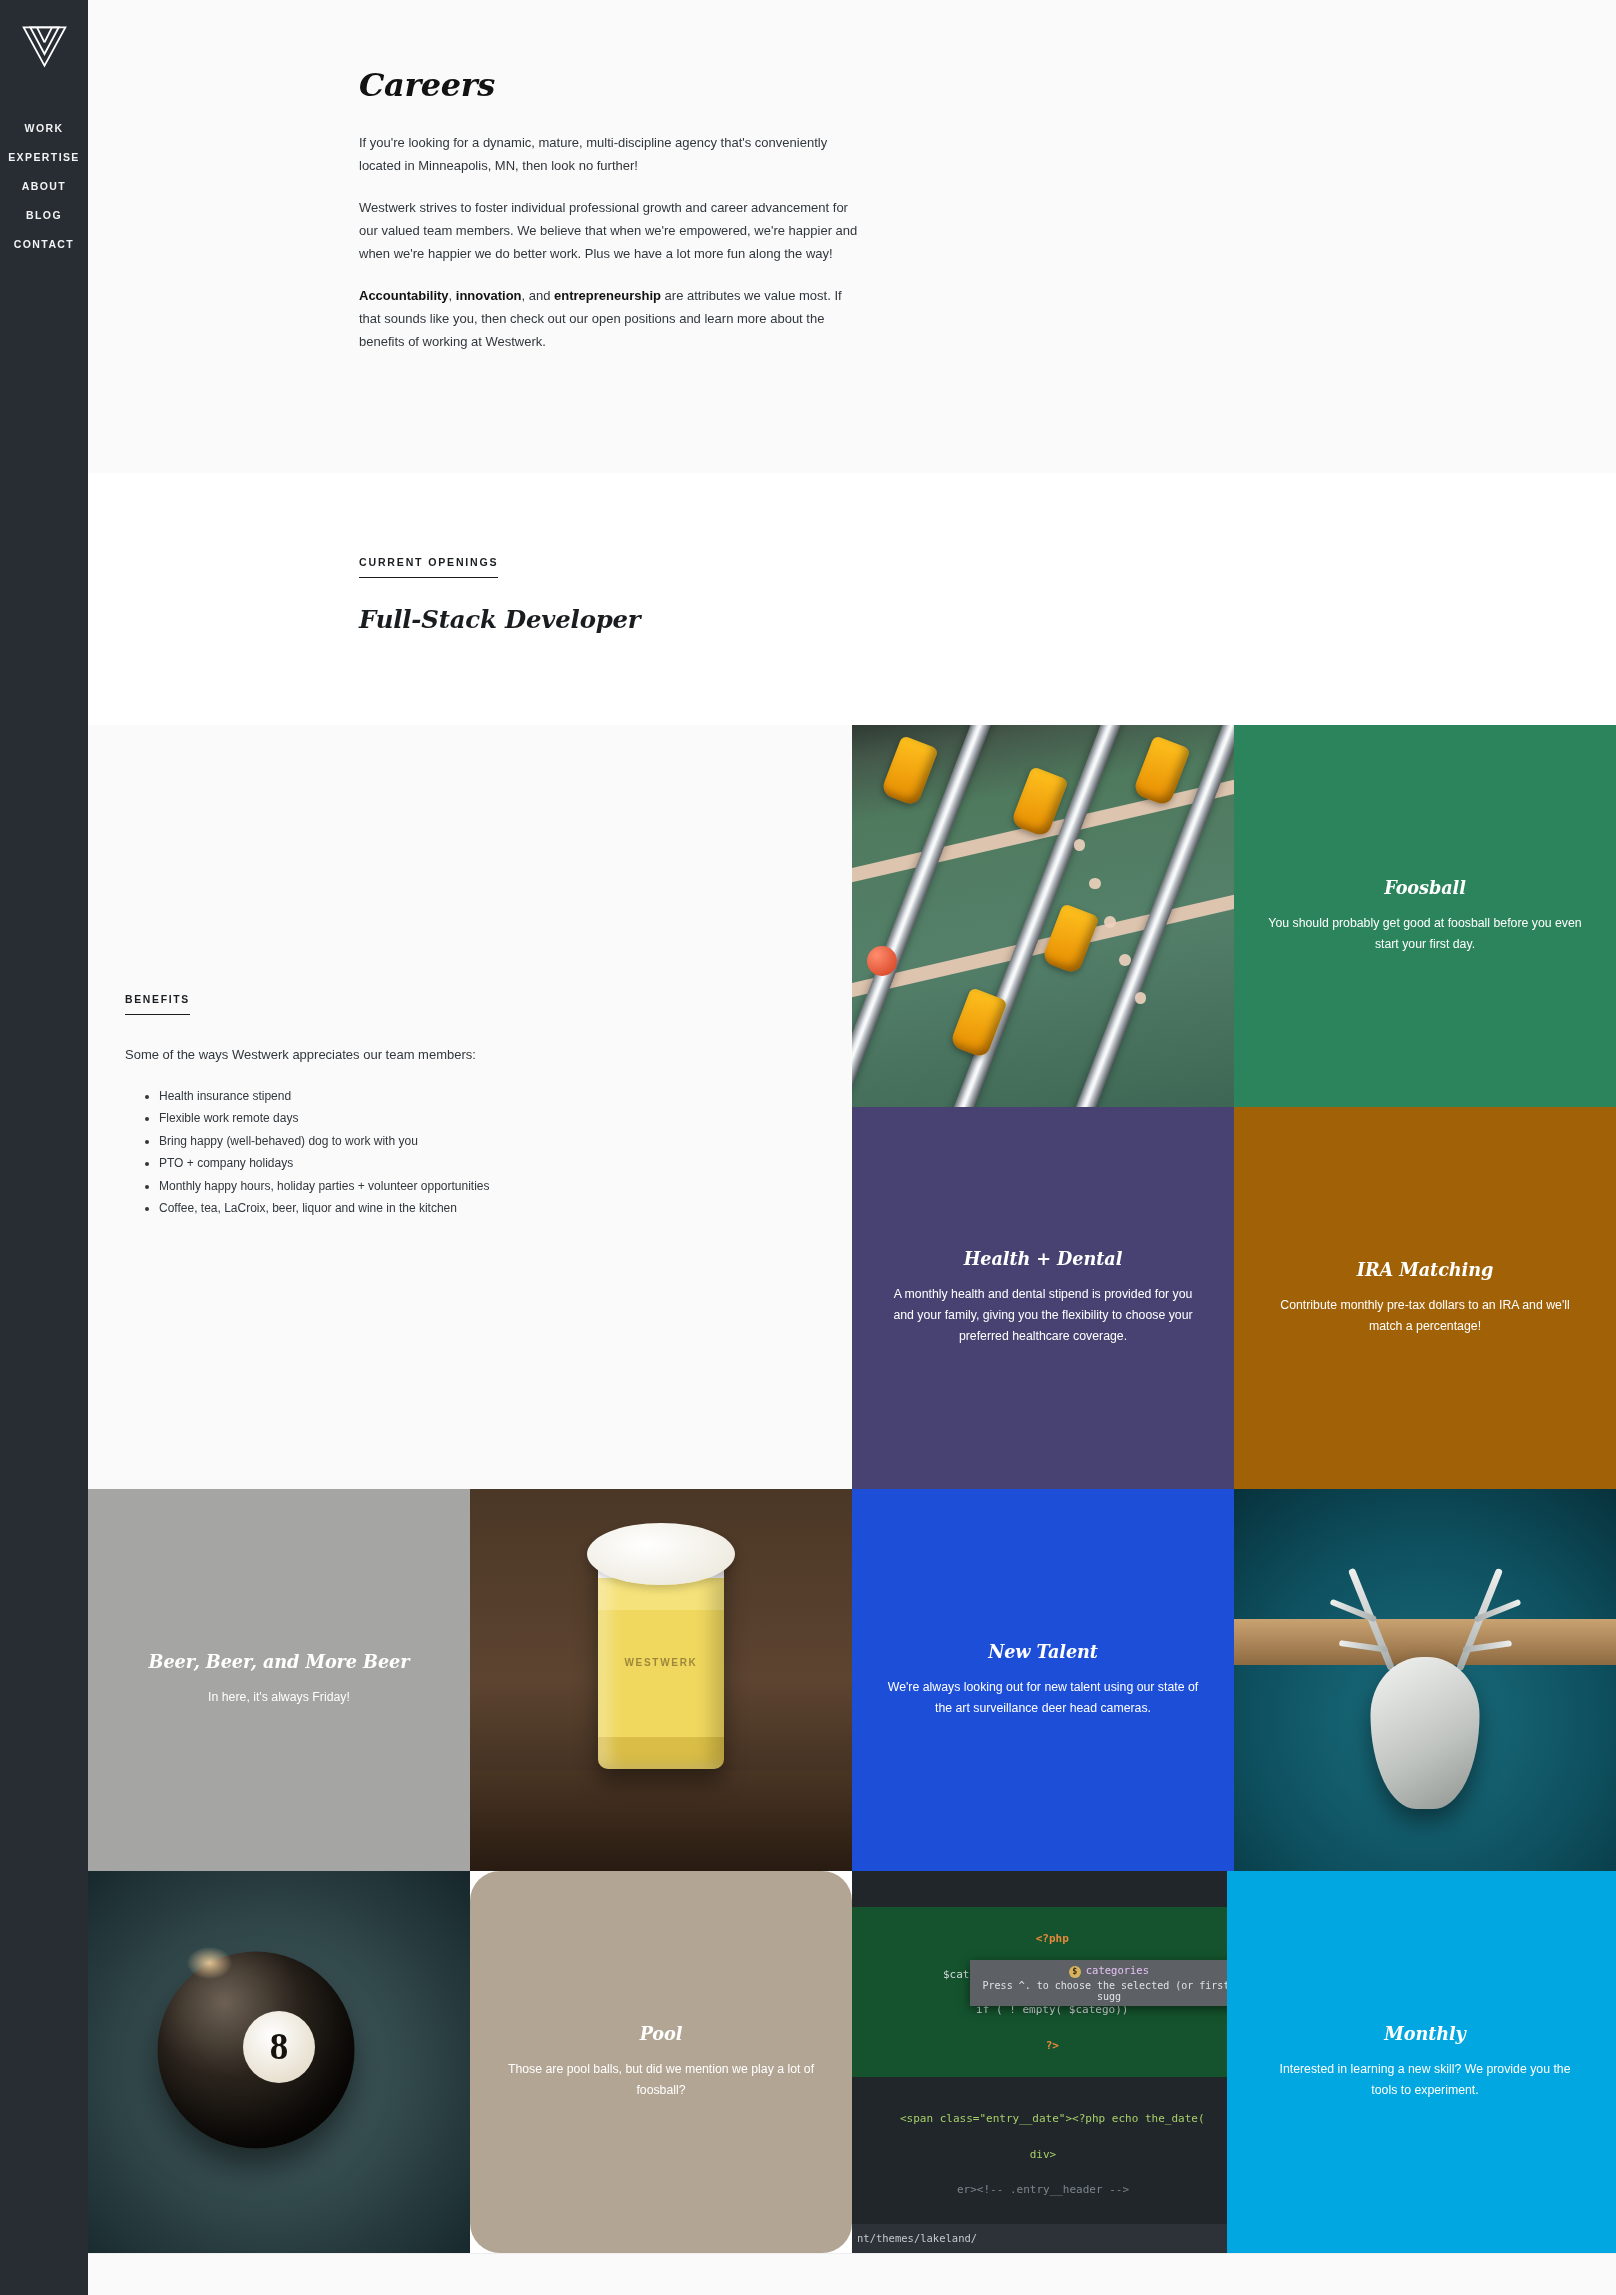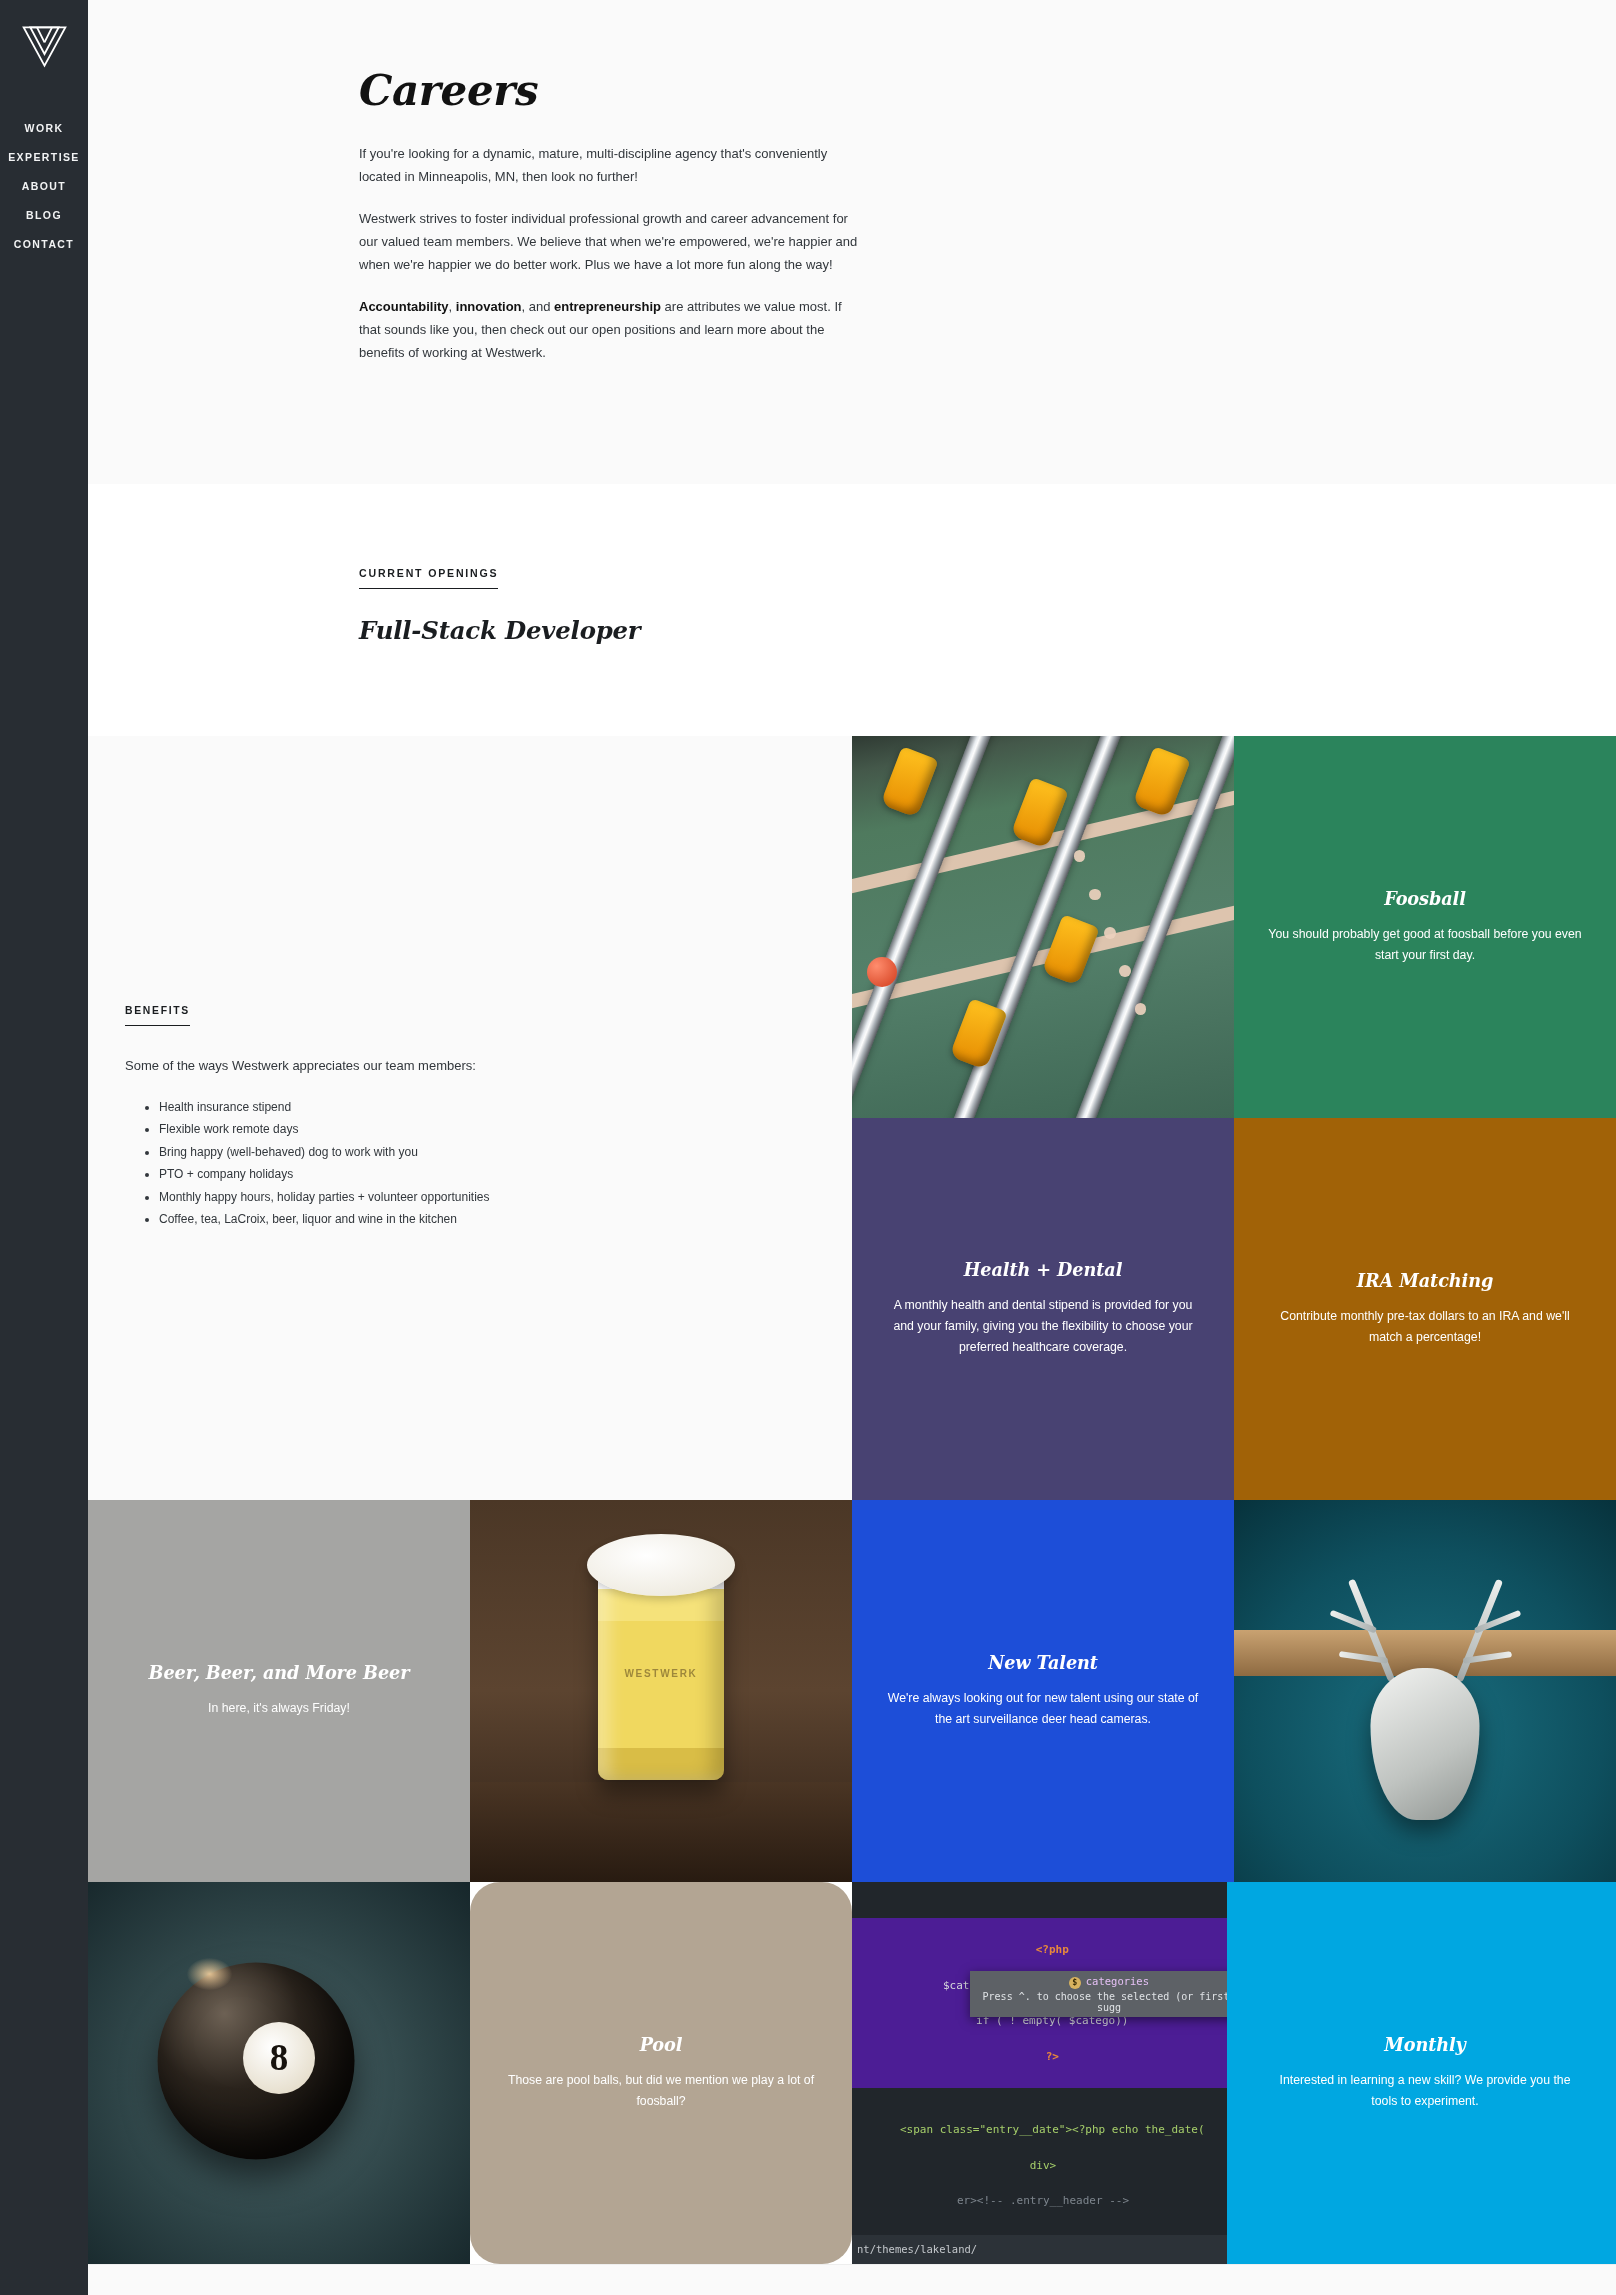--- a/index.html
+++ b/index.html
@@ -53,21 +53,21 @@
   
   .hero {
     background: #fafafa;
     padding: 66px 0 101px 0;
   }
   .hero-inner { margin-left: 271px; width: 505px; }
   .page-title {
     font-family: "DejaVu Serif", "Liberation Serif", serif;
     font-style: italic;
     font-weight: 700;
-    font-size: 42px;
+    font-size: 32px;
     letter-spacing: -0.4px;
     color: #121212;
     margin-bottom: 27px;
   }
   .hero p {
     font-size: 13px;
     line-height: 1.78;
     color: #32373c;
     margin-bottom: 18.5px;
     max-width: 505px;
@@ -274,21 +274,21 @@
     align-items: stretch; justify-content: flex-start;
   }
   .code-inner {
     position: absolute; inset: 0;
     padding: 18.5px 0 0 0;
     font-size: 11px; line-height: 1.62;
     white-space: pre;
     color: #d6d9dc;
   }
   .code-inner .ln { padding-left: 18.5px; }
-  .code-blk { background: #4c1d95; padding: 5px 0; }
+  .code-blk { background: #14532d; padding: 5px 0; }
   .kw  { color: #e8883b; font-weight: 700; }
   .tagc{ color: #a6cf6a; }
   .cmt { color: #7d858d; }
   .popup {
     position: absolute; left: 118px; top: 89px;
     width: 278px; background: #5d6166;
     color: #e6e9ec; font-size: 10.5px; padding: 4.2px 6.7px;
     box-shadow: 0 3.4px 10px rgba(0,0,0,.5);
   }
   .popup .sel { color: #e5c0f5; }

